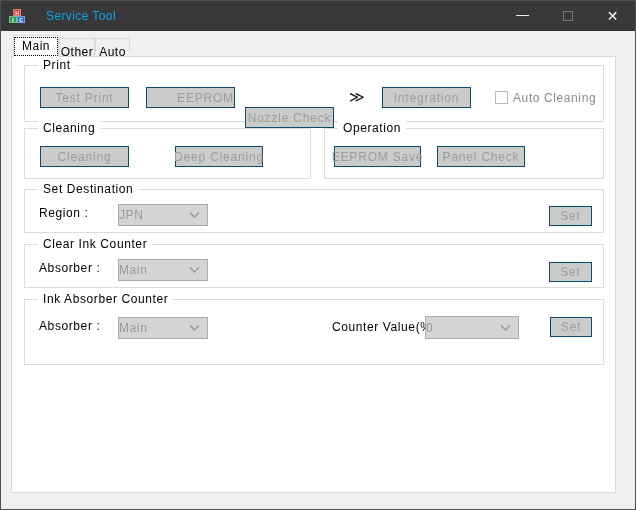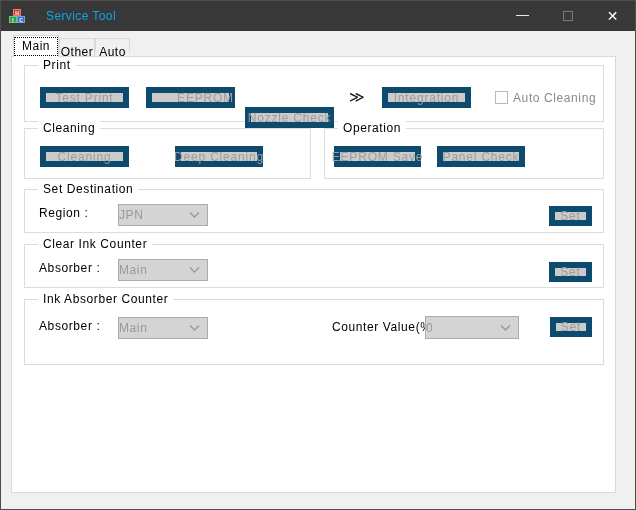--- a/index.html
+++ b/index.html
@@ -32,21 +32,21 @@
 
   .tab-page { position:absolute; left:10px; top:55px; width:605px; height:437px;
               background:#ffffff; border:1px solid #d9d9d9; z-index:1; }
 
   
   .group { position:absolute; border:1px solid #dcdcdc; background:#ffffff; z-index:2; }
   .group-label { position:absolute; top:-8px; left:13px; background:#ffffff; padding:0 5px;
                  font-size:12px; letter-spacing:.6px; color:#000; white-space:nowrap; }
 
   
-  .btn { position:absolute; background:#cbcbcb; border:6px solid #0c4a6e; color:#9d9d9d;
+  .btn { position:absolute; background:#cbcbcb; border:1px solid #0c4a6e; color:#9d9d9d;
          font-size:12px; letter-spacing:.8px; display:flex; align-items:center;
          justify-content:center; white-space:nowrap; }
   .dd { position:absolute; background:#d4d4d4; border:1px solid #ababab; color:#9a9a9a;
         font-size:12px; letter-spacing:.6px; display:flex; align-items:center;
         }
   .dd svg { position:absolute; right:7px; top:50%; transform:translateY(-50%); }
   .field-label { position:absolute; font-size:12px; letter-spacing:.6px; color:#000;
                  white-space:nowrap; }
   .arrow-glyph { position:absolute; font-size:15px; color:#111; letter-spacing:-2px; }
   .checkbox { position:absolute; width:13px; height:13px; background:#fdfdfd;

